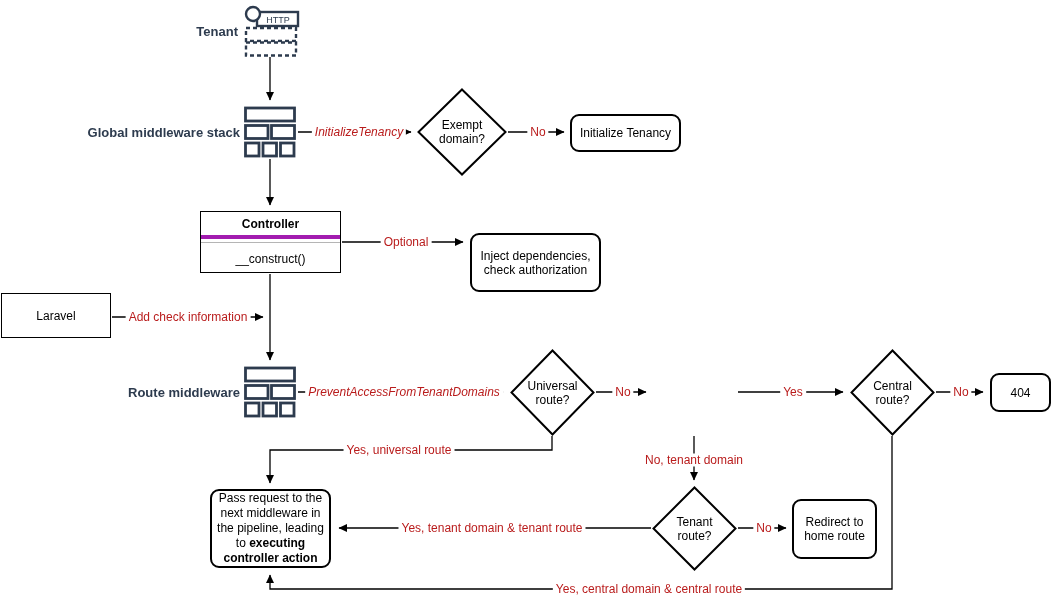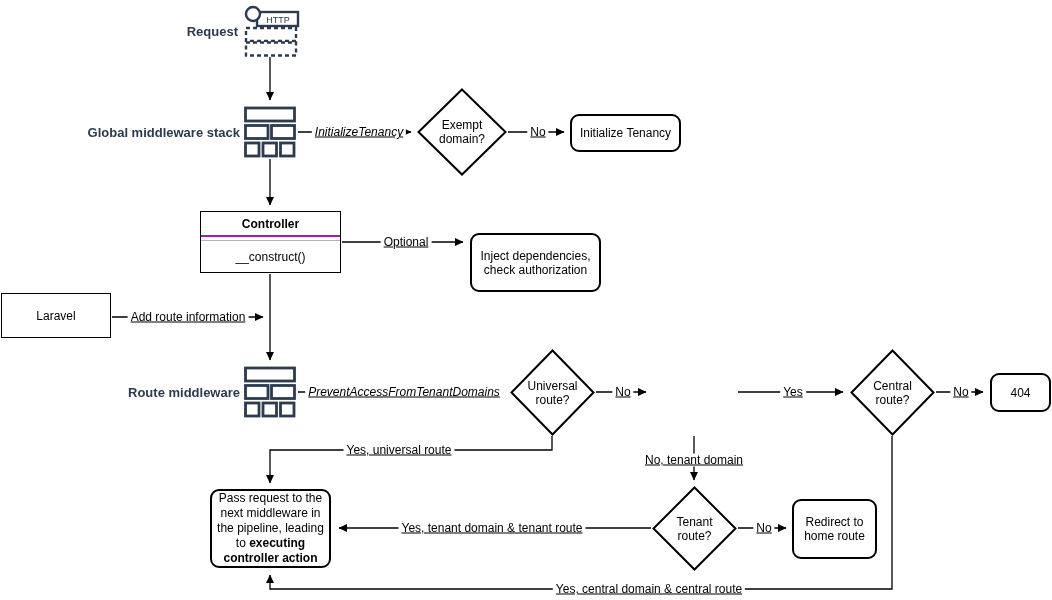--- a/index.html
+++ b/index.html
@@ -10,36 +10,36 @@
   .layer{position:absolute;left:0;top:0;width:1052px;height:600px;}
   .node{position:absolute;box-sizing:border-box;}
   .box{
     border:2px solid #000;border-radius:9px;background:#fff;
     display:flex;align-items:center;justify-content:center;
     text-align:center;font-size:12px;line-height:14px;padding:0 4px;
   }
   .rect-plain{border:1px solid #000;border-radius:0;}
   .uml{border:1px solid #000;background:#fff;font-size:12px;}
   .uml-header{height:23px;display:flex;align-items:center;justify-content:center;
-    font-weight:bold;border-bottom:2px solid #a21caf;text-align:right;}
+    font-weight:bold;border-bottom:4px solid #a21caf;text-align:right;}
   .uml-sep{height:3px;border-bottom:1px solid #b5b5b5;}
   .uml-body{height:32px;display:flex;align-items:center;justify-content:center;}
   .diamond{position:absolute;}
   .diamond svg{position:absolute;left:0;top:0;}
   .diamond .dlabel{
     position:absolute;inset:0;display:flex;align-items:center;justify-content:center;
     text-align:center;font-size:12px;line-height:14px;padding:0 14px;
   }
   .side-label{
     position:absolute;font-weight:bold;font-size:13px;color:#2d3b4e;
     text-align:right;white-space:nowrap;
   }
   .edge-label{
     position:absolute;transform:translate(-50%,-50%);background:#fff;
-    font-size:12px;line-height:13px;padding:0 3px;white-space:nowrap;color:#000000;text-decoration:underline;
+    font-size:12px;line-height:13px;padding:0 3px;white-space:nowrap;color:#b91c1c;
   }
   .italic{font-style:italic;}
   .icon-svg{display:block;}
   .pass-text{font-size:12px;line-height:15px;}
 </style>
 </head>
 <body>
 
 <div class="stage">
 
@@ -73,21 +73,21 @@
     <svg class="icon-svg" width="58" height="53" viewBox="0 0 58 53">
       <g stroke="#2d3b4e" fill="#ffffff">
         <rect x="15" y="8" width="41" height="14" stroke-width="2.4"></rect>
         <circle cx="11" cy="10" r="7" stroke-width="2.4"></circle>
         <rect x="4" y="24" width="50" height="13" stroke-width="2.4" stroke-dasharray="4 3"></rect>
         <rect x="4" y="38.5" width="50" height="13" stroke-width="2.4" stroke-dasharray="4 3"></rect>
       </g>
       <text x="36" y="19" text-anchor="middle" font-size="9" fill="#2d3b4e" font-family="Liberation Sans, sans-serif">HTTP</text>
     </svg>
   </div>
-  <div class="side-label" style="left:100px;top:24px;width:138px;">Request</div>
+  <div class="side-label" style="left:100px;top:24px;width:138px;">Tenant</div>
 
   <div class="node" style="left:244px;top:106px;width:52px;height:52px;">
     <svg class="icon-svg" width="52" height="52" viewBox="0 0 52 52">
       <g stroke="#2d3b4e" stroke-width="2.8" fill="#ffffff">
         <rect x="1.5" y="2" width="49" height="13"></rect>
         <rect x="1.5" y="19.5" width="22.5" height="13"></rect>
         <rect x="27.5" y="19.5" width="23" height="13"></rect>
         <rect x="1.5" y="37" width="13.5" height="13"></rect>
         <rect x="19" y="37" width="13.5" height="13"></rect>
         <rect x="36.5" y="37" width="13.5" height="13"></rect>
@@ -165,21 +165,21 @@
     <span>Redirect to home route</span>
   </div>
 
   <div class="node box" style="left:210px;top:489px;width:121px;height:79px;">
     <div class="pass-text"><span>Pass request to the next middleware in the pipeline, leading to </span><b>executing controller action</b></div>
   </div>
 
   <div class="edge-label italic" style="left:359px;top:132px;">InitializeTenancy</div>
   <div class="edge-label" style="left:538px;top:132px;">No</div>
   <div class="edge-label" style="left:406px;top:242px;">Optional</div>
-  <div class="edge-label" style="left:188px;top:317px;">Add route information</div>
+  <div class="edge-label" style="left:188px;top:317px;">Add check information</div>
   <div class="edge-label italic" style="left:404px;top:392px;">PreventAccessFromTenantDomains</div>
   <div class="edge-label" style="left:623px;top:392px;">No</div>
   <div class="edge-label" style="left:793px;top:392px;">Yes</div>
   <div class="edge-label" style="left:961px;top:392px;">No</div>
   <div class="edge-label" style="left:399px;top:450px;">Yes, universal route</div>
   <div class="edge-label" style="left:694px;top:460px;">No, tenant domain</div>
   <div class="edge-label" style="left:764px;top:528px;">No</div>
   <div class="edge-label" style="left:492px;top:528px;">Yes, tenant domain &amp; tenant route</div>
   <div class="edge-label" style="left:649px;top:589px;">Yes, central domain &amp; central route</div>
 

